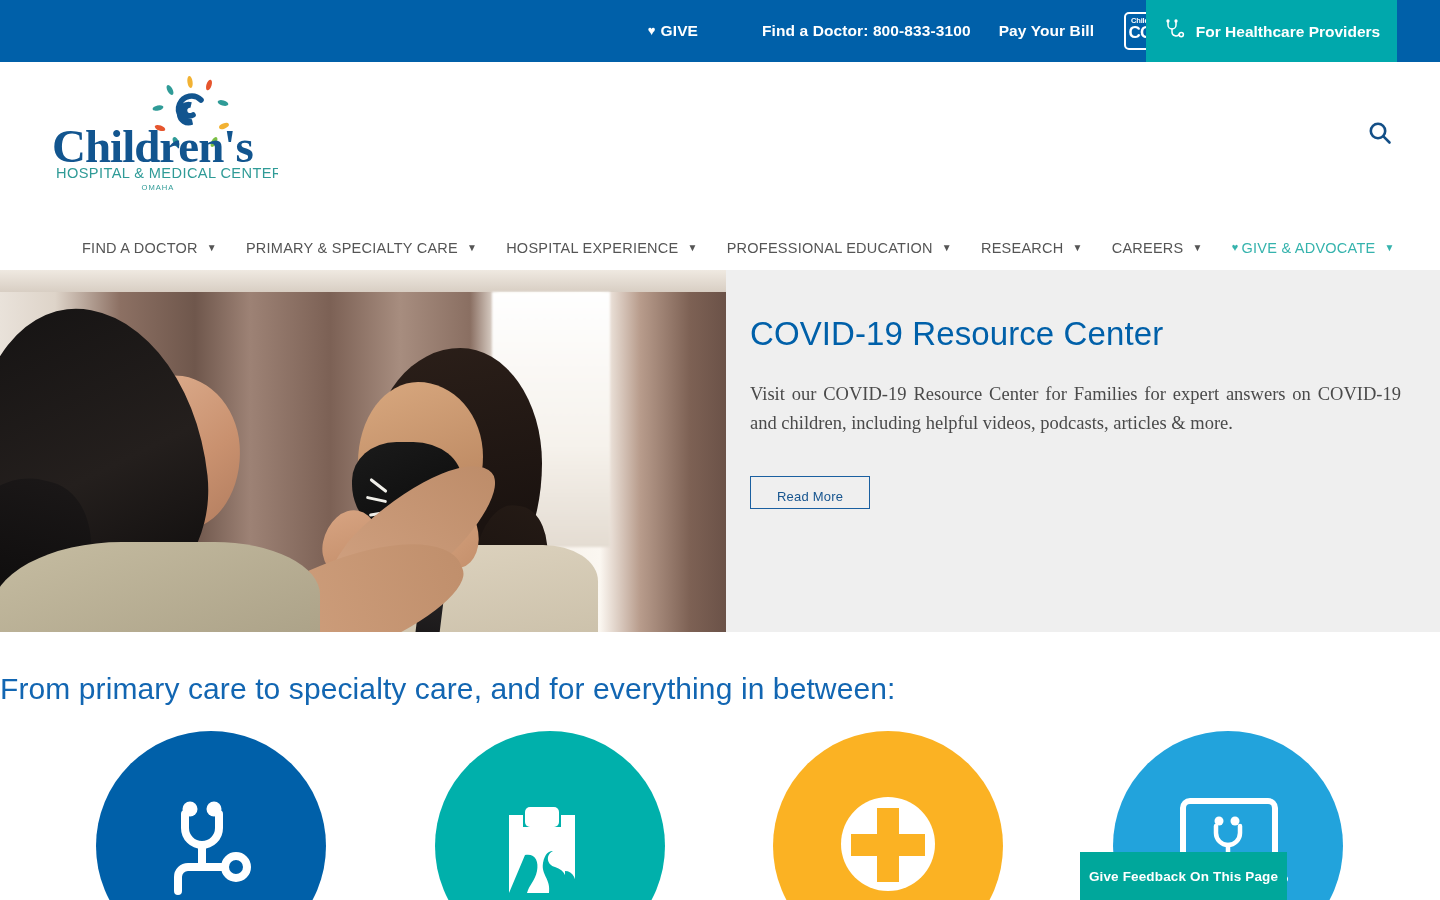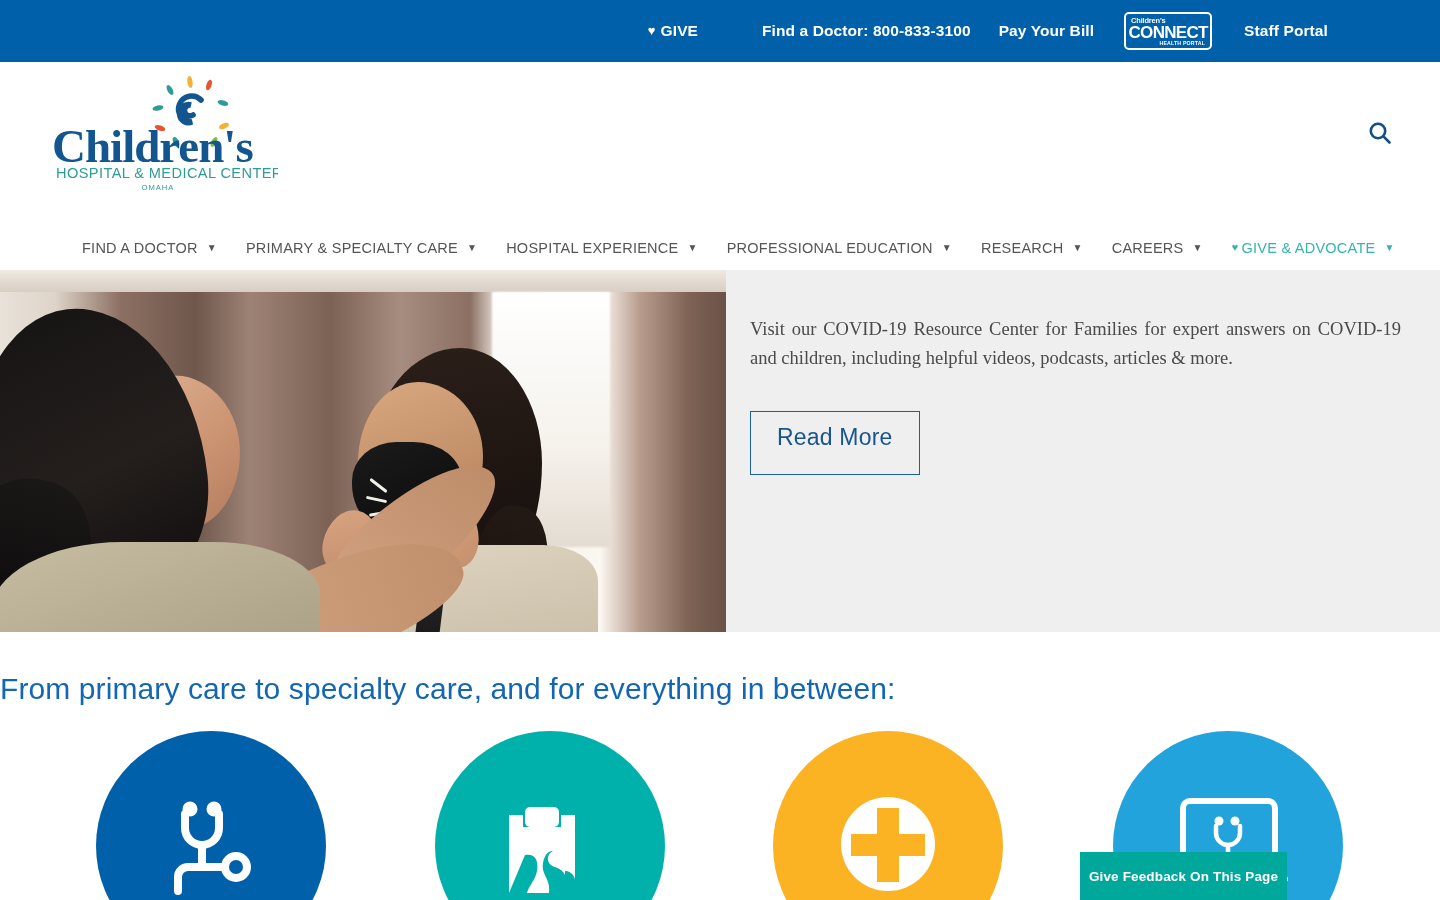--- a/index.html
+++ b/index.html
@@ -278,23 +278,23 @@
     line-height:1.58;
     text-align:justify;
     width:651px;
     margin-bottom:38px;
   }
   .readmore{
     display:inline-block;
     border:1.6px solid #1a5fa0;
     color:#17558f;
     background:transparent;
-    font-size:23px;
+    font-size:13px;
     font-family:"Liberation Sans", sans-serif;
-    padding:12px 26px 23px;
+    padding:12px 26px 4px;
     cursor:pointer;
     letter-spacing:.2px;
   }
 
   
   .tagline{
     width:1440px;
     text-align:left;
     padding-top:37px;
   }
@@ -355,20 +355,32 @@
 
     <div class="connect-logo">
       <span class="connect-childrens">Children's</span>
       <span class="connect-word">CONNECT</span>
       <span class="connect-sub">HEALTH PORTAL</span>
     </div>
 
     <a class="topbar-link tl-staff">Staff Portal</a>
   </div>
 
+  <div class="provider-cta">
+    <span>
+      <svg width="24" height="24" viewBox="0 0 24 24" fill="none" stroke="#ffffff" stroke-width="1.5" stroke-linecap="round" stroke-linejoin="round">
+        <path d="M5 3v4a4 4 0 0 0 8 0V3"></path>
+        <path d="M9 11v3a4 4 0 0 0 7.5 1.9"></path>
+        <circle cx="18.3" cy="16.6" r="2.1"></circle>
+        <circle cx="5" cy="3" r="0.9" fill="#ffffff"></circle>
+        <circle cx="13" cy="3" r="0.9" fill="#ffffff"></circle>
+      </svg>
+    </span>
+    <span class="label">For Healthcare Providers</span>
+  </div>
 </div>
 
 <div class="logo-row">
 
   <div class="brand">
     <svg width="240" height="120" viewBox="0 0 240 120">
 
       <g stroke-linecap="round">
         <ellipse cx="132" cy="20" rx="2.6" ry="5.5" fill="#2f9b97" transform="rotate(-28 132 20)"></ellipse>
         <ellipse cx="152" cy="12" rx="2.6" ry="6" fill="#f2b233" transform="rotate(-8 152 12)"></ellipse>
@@ -452,20 +464,21 @@
     <div class="ph-hand2"></div>
     <div class="ph-mom-arm2"></div>
     <div class="ph-mom-arm"></div>
     <div class="ph-mom-face"></div>
     <div class="ph-mom-hair"></div>
     <div class="ph-mom-pony"></div>
     <div class="ph-mom-body"></div>
   </div>
 
   <div class="hero-panel">
+    <h1 class="hero-title">COVID-19 Resource Center</h1>
     <p class="hero-body">Visit our COVID-19 Resource Center for Families for expert answers on COVID-19 and children, including helpful videos, podcasts, articles &amp; more.</p>
     <button class="readmore">Read More</button>
   </div>
 </section>
 
 <section class="tagline">
   <div class="tagline-line">From primary care to specialty care, and for everything in between:</div>
 </section>
 
 <section class="circles">

